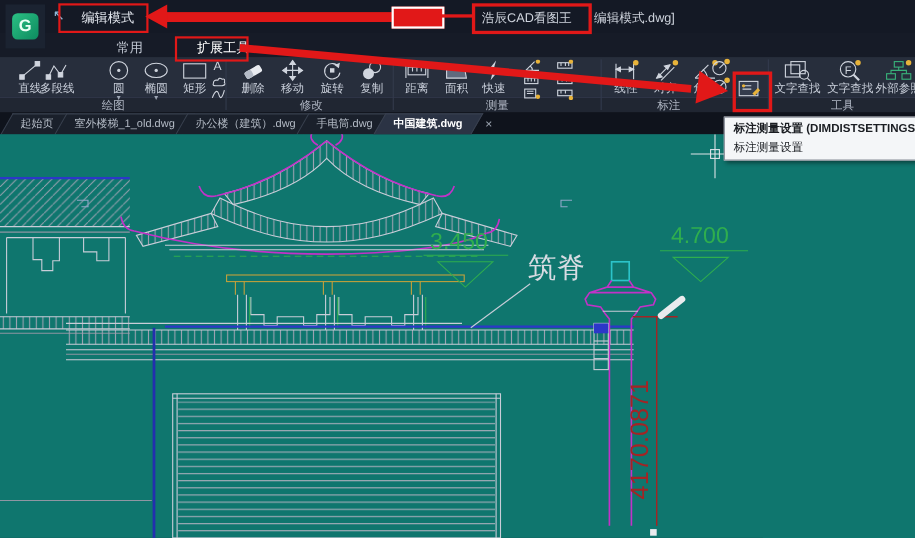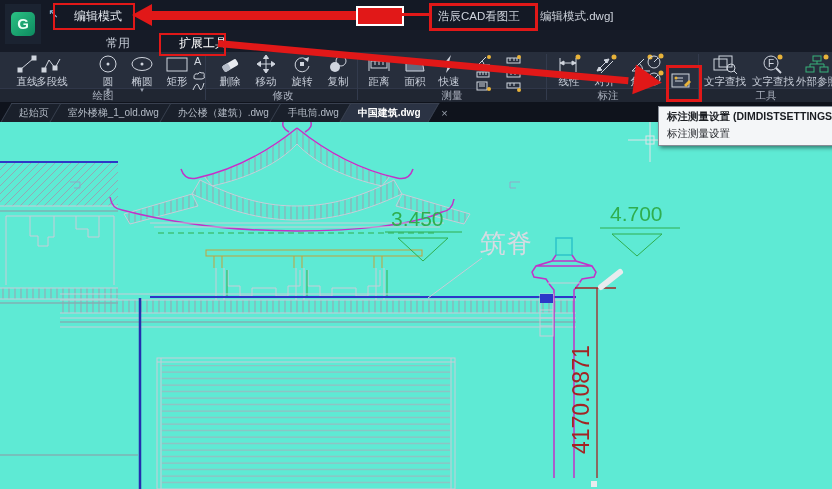--- a/index.html
+++ b/index.html
@@ -33,21 +33,21 @@
   
   .doctabs{position:absolute;left:0;top:102px;width:832px;height:20px;background:#0f131c;
            display:flex;align-items:flex-end;padding-left:6px;box-sizing:border-box;}
   .dtab{height:18px;line-height:18px;padding:0 12px;font-size:10px;color:#b4bbc6;
         background:#1a202b;border:1px solid #39404f;border-bottom:none;
         transform:skewX(-30deg);margin-right:-7px;white-space:nowrap;}
   .dtab span{display:inline-block;transform:skewX(30deg);}
   .dtab.active{background:#2b3344;color:#ffffff;font-weight:bold;z-index:2;}
   .dtab-close{height:18px;line-height:18px;color:#9aa2ae;font-size:11px;margin-left:14px;}
   
-  .canvas{position:absolute;left:0;top:122px;width:832px;height:367px;background:#5eead4;}
+  .canvas{position:absolute;left:0;top:122px;width:832px;height:367px;background:#0f766e;}
   
   .ann{position:absolute;z-index:50;}
   .redbox{border:2px solid #e11818;background:transparent;}
   
   .tooltip{position:absolute;left:658px;top:106px;z-index:40;background:#f4f6f8;
            border:1px solid #868c96;box-shadow:2px 2px 4px rgba(0,0,0,.45);
            padding:3px 8px 4px 8px;color:#1a1d22;white-space:nowrap;}
   .tooltip .t1{font-size:10.5px;font-weight:bold;}
   .tooltip .t2{font-size:10.5px;margin-top:3px;}
 </style>

